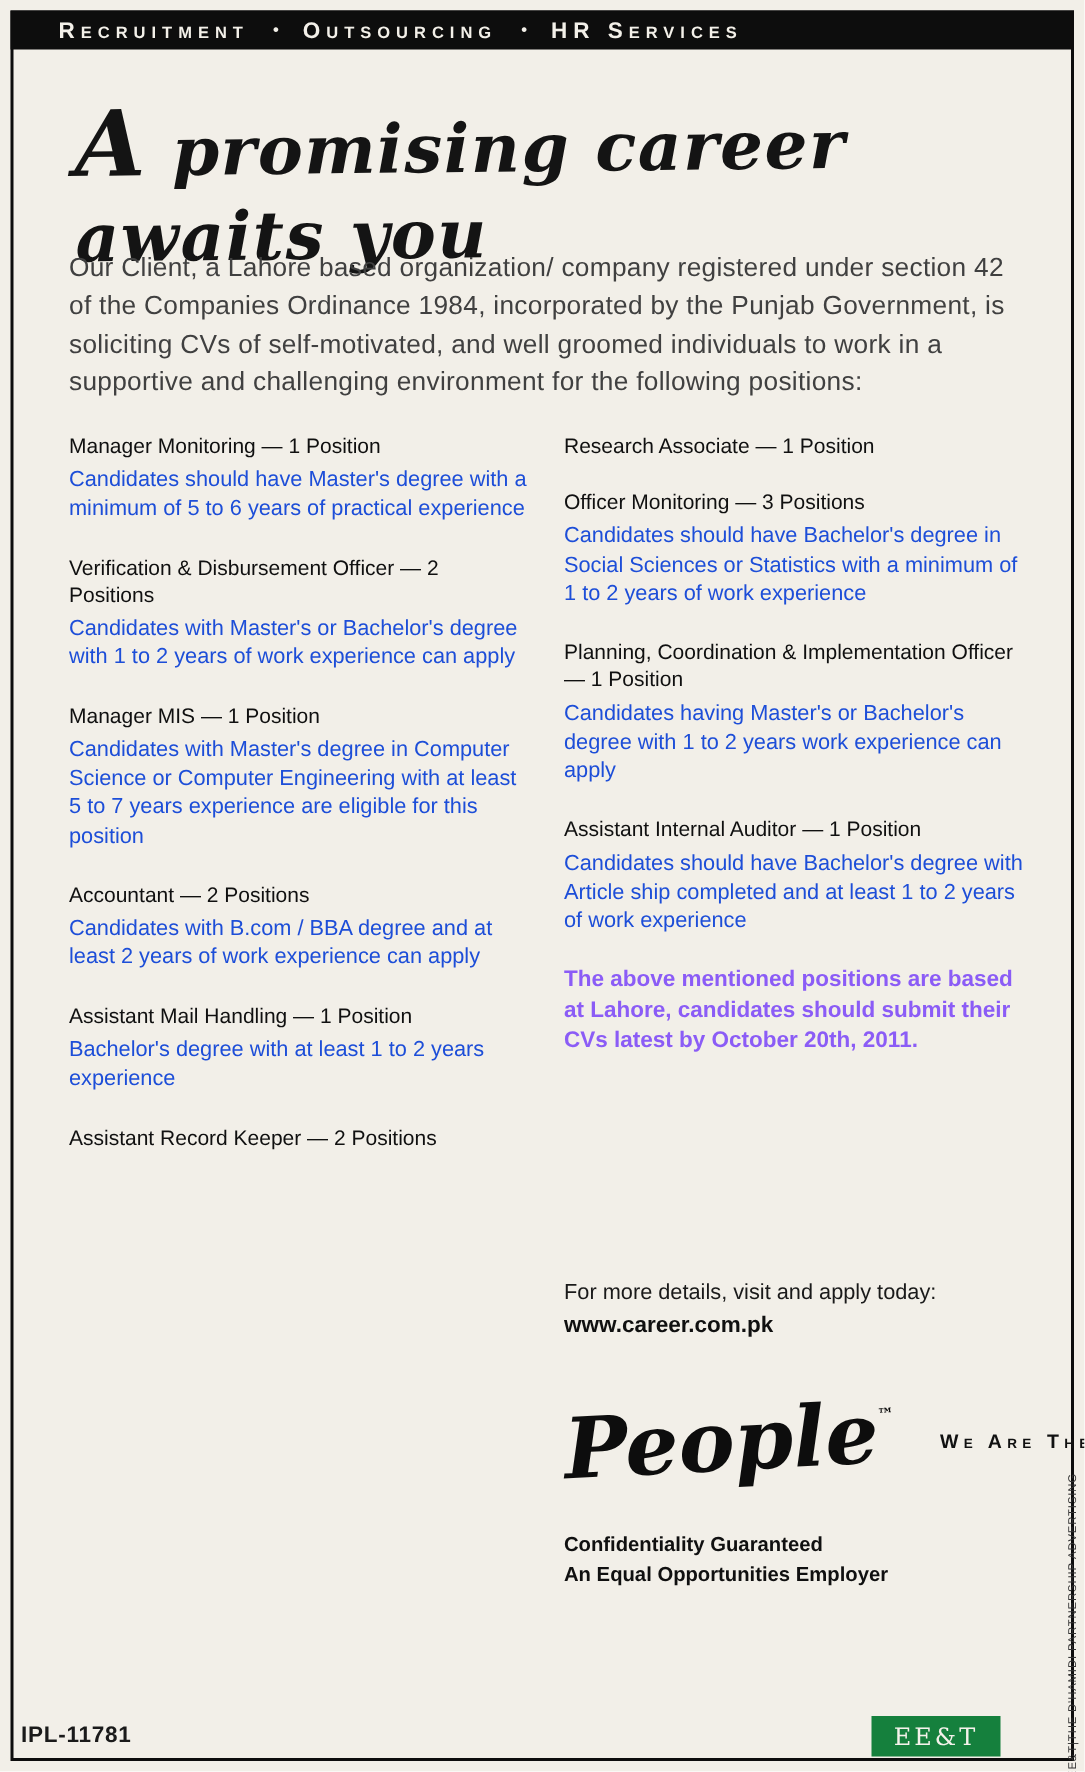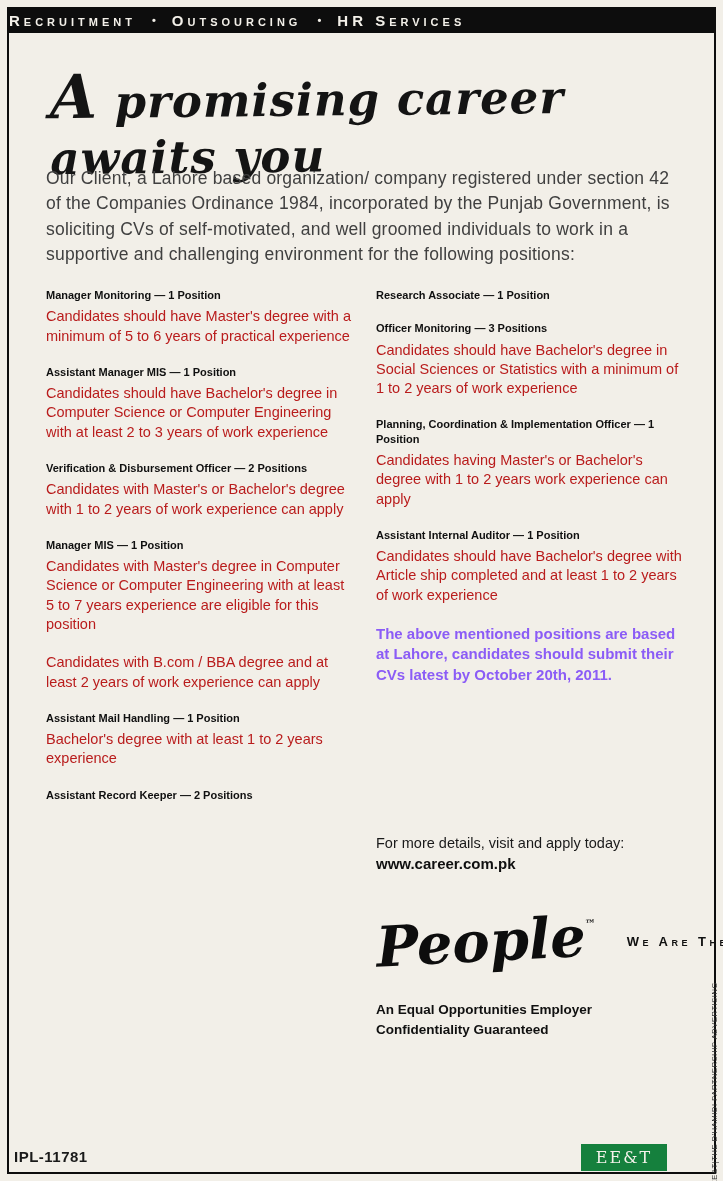--- a/index.html
+++ b/index.html
@@ -20,21 +20,21 @@
     pointer-events: none;
   }
   .topbar {
     position: absolute;
     left: 7px; top: 7px; right: 7px;
     height: 26px;
     background: #0d0d0d;
     color: #f3f0e9;
     display: flex;
     align-items: center;
-    padding-left: 2px;
+    padding-left: 32px;
     font-variant: small-caps;
     font-weight: bold;
     font-size: 15px;
     letter-spacing: 4px;
   }
   .topbar .dot { margin: 0 16px; font-size: 11px; letter-spacing: 0; }
   .headline {
     position: absolute;
     left: 50px; top: 58px;
     margin: 0;
@@ -62,30 +62,30 @@
     position: absolute;
     left: 46px; top: 288px;
     width: 636px;
     display: grid;
     grid-template-columns: 306px 306px;
     column-gap: 24px;
   }
   .job { margin-bottom: 19px; }
   .job-title {
     margin: 0 0 5px 0;
-    font-size: 11px;
-    font-weight: bold;
+    font-size: 14px;
+    font-weight: normal;
     line-height: 1.3;
     color: #101010;
   }
   .job-desc {
     margin: 0;
     font-size: 14.5px;
     line-height: 1.33;
-    color: #b91c1c;
+    color: #1d4ed8;
   }
   .note {
     margin: 8px 0 0 0;
     font-size: 15px;
     font-weight: bold;
     line-height: 1.35;
     color: #8b5cf6;
   }
   .apply { margin-top: 148px; }
   .apply-text { margin: 0; font-size: 14.5px; line-height: 1.4; }
@@ -186,32 +186,29 @@
   <p class="intro">Our Client, a Lahore based organization/ company registered under section 42 of the Companies Ordinance 1984, incorporated by the Punjab Government, is soliciting CVs of self-motivated, and well groomed individuals to work in a supportive and challenging environment for the following positions:</p>
 
   <div class="columns">
 
     <div class="col">
       <div class="job">
         <h3 class="job-title">Manager Monitoring — 1 Position</h3>
         <p class="job-desc">Candidates should have Master's degree with a minimum of 5 to 6 years of practical experience</p>
       </div>
       <div class="job">
-        <h3 class="job-title">Assistant Manager MIS — 1 Position</h3>
-        <p class="job-desc">Candidates should have Bachelor's degree in Computer Science or Computer Engineering with at least 2 to 3 years of work experience</p>
-      </div>
-      <div class="job">
         <h3 class="job-title">Verification &amp; Disbursement Officer — 2 Positions</h3>
         <p class="job-desc">Candidates with Master's or Bachelor's degree with 1 to 2 years of work experience can apply</p>
       </div>
       <div class="job">
         <h3 class="job-title">Manager MIS — 1 Position</h3>
         <p class="job-desc">Candidates with Master's degree in Computer Science or Computer Engineering with at least 5 to 7 years experience are eligible for this position</p>
       </div>
       <div class="job">
+        <h3 class="job-title">Accountant — 2 Positions</h3>
         <p class="job-desc">Candidates with B.com / BBA degree and at least 2 years of work experience can apply</p>
       </div>
       <div class="job">
         <h3 class="job-title">Assistant Mail Handling — 1 Position</h3>
         <p class="job-desc">Bachelor's degree with at least 1 to 2 years experience</p>
       </div>
       <div class="job">
         <h3 class="job-title">Assistant Record Keeper — 2 Positions</h3>
       </div>
     </div>
@@ -242,22 +239,22 @@
 
       <div class="logo-row">
         <div class="logo-script">
           <span>People</span><sup>™</sup>
         </div>
         <div class="logo-divider"></div>
         <div class="logo-tagline">We Are The World</div>
       </div>
 
       <div class="confidentiality">
+        <p>Confidentiality Guaranteed</p>
         <p>An Equal Opportunities Employer</p>
-        <p>Confidentiality Guaranteed</p>
       </div>
     </div>
 
   </div>
 
   <div class="print-ref">IPL-11781</div>
 
   <div class="agency-box">EE&amp;T</div>
 
   <div class="vertical-credit">EE&amp;T|THE D'HAMIDI PARTNERSHIP ADVERTISING</div>

